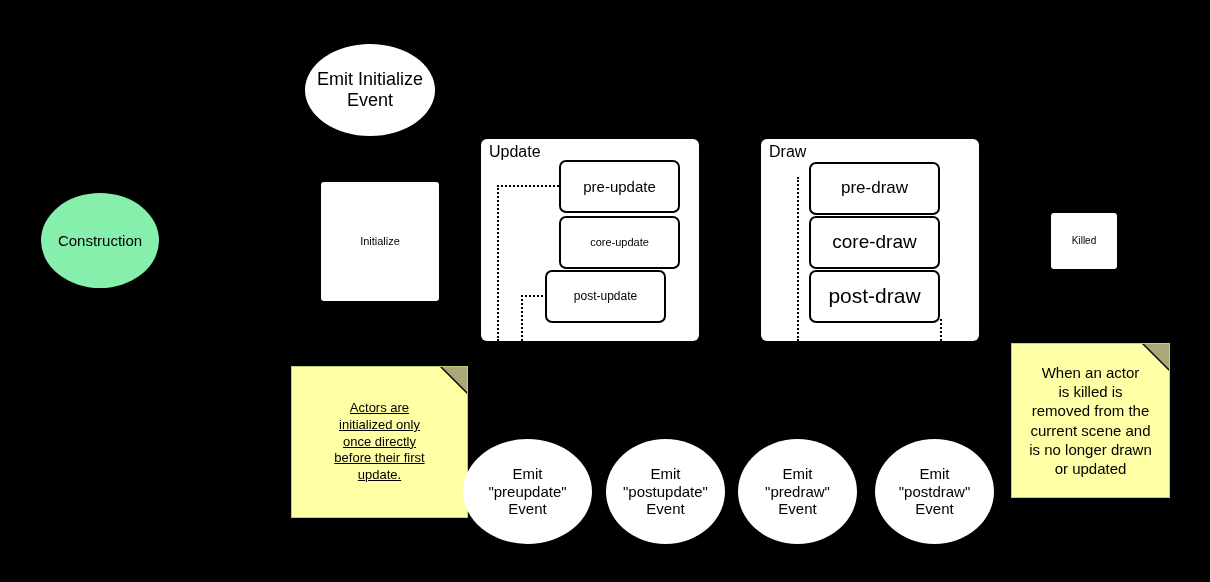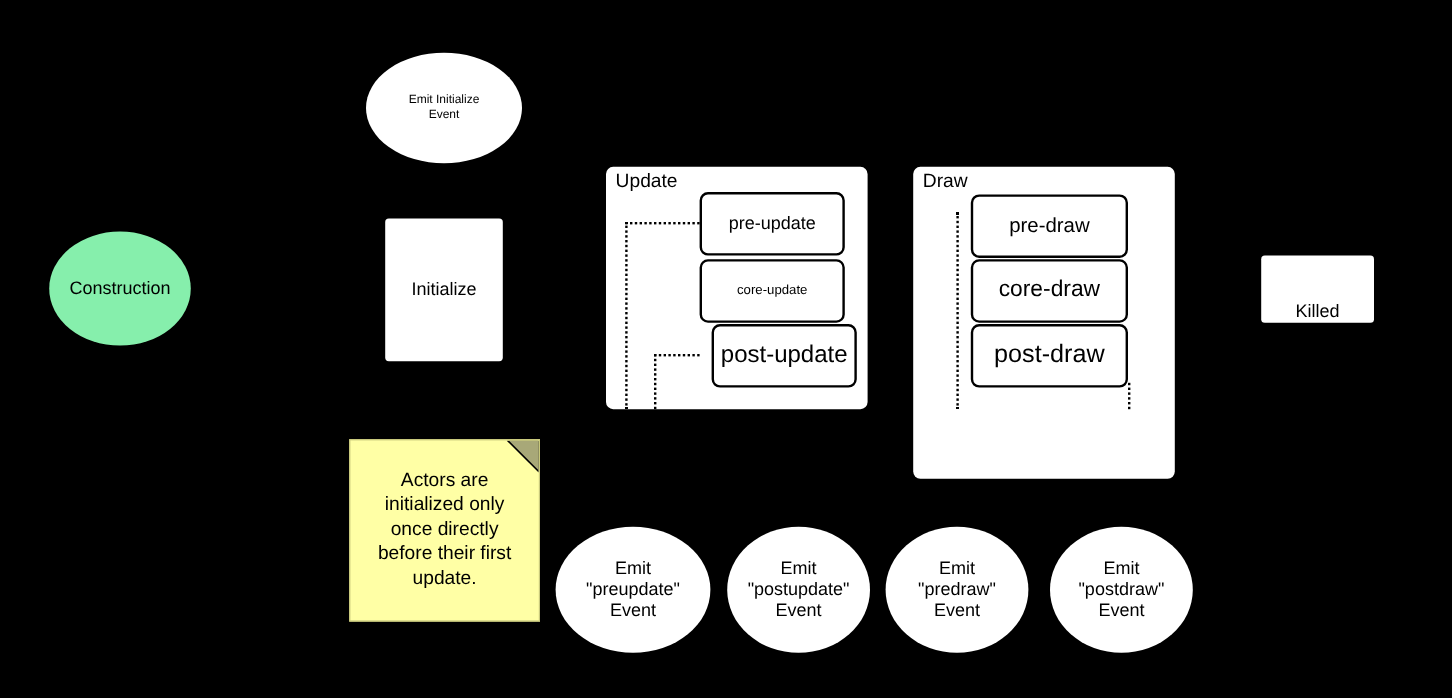--- a/index.html
+++ b/index.html
@@ -107,79 +107,89 @@
 </style>
 </head>
 <body>
 
 <div id="canvas">
 
   <div class="node ellipse" style="left:41px; top:193px; width:118px; height:95px; background:#86efac; font-size:15px;">
     <span>Construction</span>
   </div>
 
-  <div class="node ellipse" style="left:305px; top:44px; width:130px; height:92px; font-size:10px;">
+  <div class="node ellipse" style="left:305px; top:44px; width:130px; height:92px; font-size:18px;">
     <span>Emit Initialize
 Event</span>
   </div>
 
-  <div class="node rect" style="left:321px; top:182px; width:98px; height:119px; font-size:15px;">
+  <div class="node rect" style="left:321px; top:182px; width:118px; height:119px; font-size:11px;">
     <span>Initialize</span>
   </div>
 
-  <div class="container" style="position:absolute; left:481px; top:139px; width:218px; height:202px;margin-left:24px;">
+  <div class="container" style="position:absolute; left:481px; top:139px; width:218px; height:202px;">
     <span class="container-label">Update</span>
 
     <div class="dot-v" style="left:16px; top:46px; height:156px;"></div>
     <div class="dot-h" style="left:16px; top:46px; width:62px;"></div>
     <div class="dot-v" style="left:40px; top:156px; height:46px;"></div>
     <div class="dot-h" style="left:40px; top:156px; width:38px;"></div>
 
     <div class="node inner-box" style="left:78px; top:159px; width:121px; height:53px; font-size:15px; position:absolute; margin-top:-138px;">
       <span>pre-update</span>
     </div>
     <div class="node inner-box" style="left:78px; top:77px; width:121px; height:53px; font-size:11px; position:absolute;">
       <span>core-update</span>
     </div>
-    <div class="node inner-box" style="left:88px; top:131px; width:121px; height:53px; font-size:20px; position:absolute;">
+    <div class="node inner-box" style="left:64px; top:131px; width:121px; height:53px; font-size:12px; position:absolute;">
       <span>post-update</span>
     </div>
   </div>
 
-  <div class="container" style="position:absolute; left:761px; top:139px; width:218px; height:260px;">
+  <div class="container" style="position:absolute; left:761px; top:139px; width:218px; height:202px;">
     <span class="container-label">Draw</span>
 
     <div class="dot-v" style="left:36px; top:38px; height:164px;"></div>
     <div class="dot-v" style="left:179px; top:180px; height:22px;"></div>
 
     <div class="node inner-box" style="left:48px; top:23px; width:131px; height:53px; font-size:17px; position:absolute;">
       <span>pre-draw</span>
     </div>
     <div class="node inner-box" style="left:48px; top:77px; width:131px; height:53px; font-size:19px; position:absolute;">
       <span>core-draw</span>
     </div>
     <div class="node inner-box" style="left:48px; top:131px; width:131px; height:53px; font-size:21px; position:absolute;">
       <span>post-draw</span>
     </div>
   </div>
 
-  <div class="node rect" style="left:1051px; top:213px; width:94px; height:56px; font-size:15px;align-items:flex-end;">
+  <div class="node rect" style="left:1051px; top:213px; width:66px; height:56px; font-size:10px;">
     <span>Killed</span>
   </div>
 
-  <div class="note" style="left:291px; top:366px; width:159px; height:152px; font-size:16px;">
+  <div class="note" style="left:291px; top:366px; width:177px; height:152px; font-size:13px;text-decoration:underline;">
     <span class="fold-edge"></span>
     <span class="fold-fill"></span>
     <span class="note-text">Actors are
 initialized only
 once directly
 before their first
 update.</span>
   </div>
 
+  <div class="note" style="left:1011px; top:343px; width:159px; height:155px; font-size:15px;">
+    <span class="fold-edge"></span>
+    <span class="fold-fill"></span>
+    <span class="note-text">When an actor
+is killed is
+removed from the
+current scene and
+is no longer drawn
+or updated</span>
+  </div>
 
   <div class="node ellipse" style="left:463px; top:439px; width:129px; height:105px; font-size:15px;">
     <span>Emit
 "preupdate"
 Event</span>
   </div>
 
   <div class="node ellipse" style="left:606px; top:439px; width:119px; height:105px; font-size:15px;">
     <span>Emit
 "postupdate"

